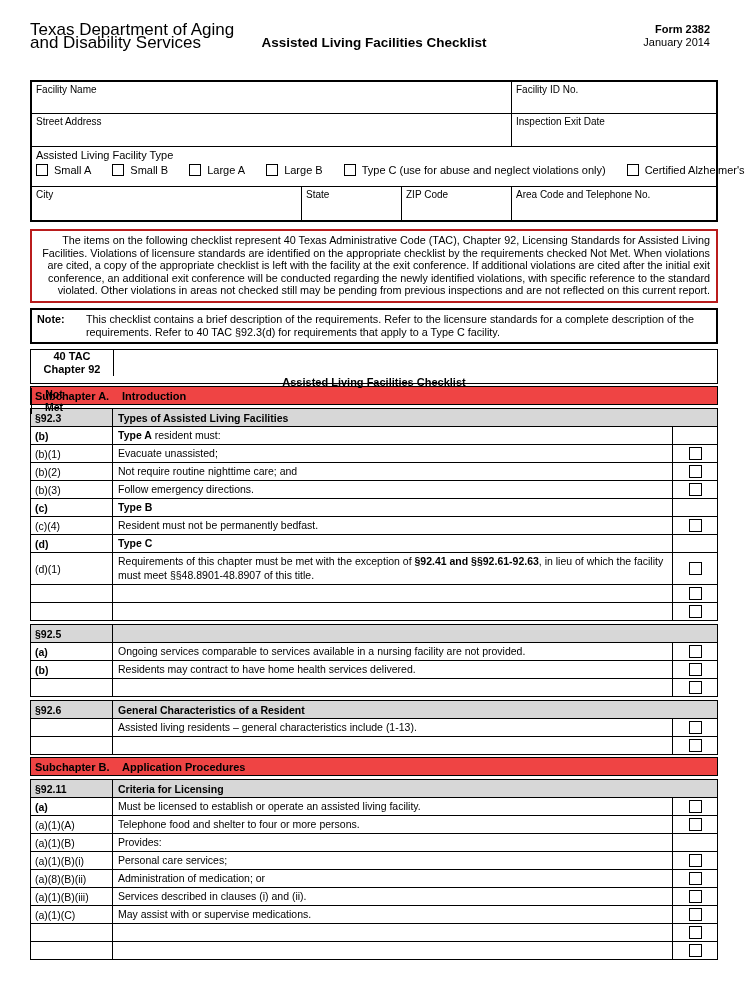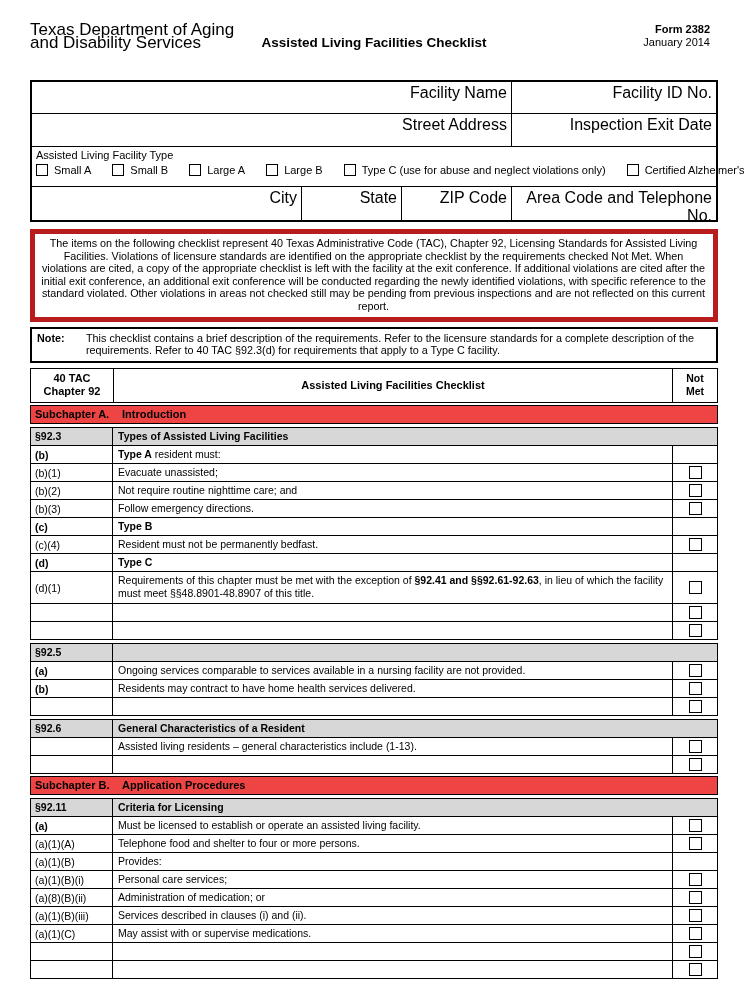--- a/index.html
+++ b/index.html
@@ -13,43 +13,43 @@
   .hdr-left{position:absolute;left:0;top:1px;font-size:17px;line-height:13px;}
   .hdr-center{position:absolute;left:0;right:0;top:13px;text-align:center;
               font-weight:bold;font-size:13.5px;}
   .hdr-right{position:absolute;right:8px;top:1px;text-align:right;font-size:11px;line-height:13px;}
   .bold{font-weight:bold;}
 
   
   .infobox{border:2px solid #000;}
   .irow{display:flex;}
   .irow + .irow{border-top:1.5px solid #000;}
-  .icell{box-sizing:border-box;padding:2px 4px;font-size:16px;text-align:right;}
+  .icell{box-sizing:border-box;padding:2px 4px;font-size:10px;}
   .icell + .icell{border-left:1.5px solid #000;}
   .r1{height:31px}.r2{height:32px}.r3{height:33px}
   .grow{flex:1;}
   .w-right{width:205px;flex:none;}
   .w-state{width:100px;flex:none;}
   .w-zip{width:110px;flex:none;}
 
   .typerow{box-sizing:border-box;height:39px;padding:2px 4px;font-size:11px;}
   .typeopts{display:flex;align-items:center;gap:21px;margin-top:3px;}
   .typeopt{display:flex;align-items:center;gap:6px;white-space:nowrap;}
   .cbs{width:12px;height:12px;border:1.5px solid #000;background:#fff;flex:none;box-sizing:border-box;}
 
   
-  .para{border:5px solid #b91c1c;margin-top:7px;padding:3px 6px 4px 5px;
-        font-size:10.8px;line-height:12.6px;text-align:center;}
+  .para{border:2px solid #b91c1c;margin-top:7px;padding:3px 6px 4px 5px;
+        font-size:10.8px;line-height:12.6px;text-align:right;}
   .notebox{border:2px solid #000;margin-top:5px;padding:3px 6px 4px 5px;display:flex;
         font-size:10.8px;line-height:12.6px;}
   .note-label{width:49px;flex:none;font-weight:bold;}
 
   
   .table{margin-top:5px;}
-  .thead{border:1.5px solid #000;display:flex;height:33px;font-weight:bold;font-size:11px;}
+  .thead{border:1.5px solid #000;display:flex;height:33px;font-weight:bold;font-size:11px;flex-direction:column;}
   .th1{width:82px;flex:none;border-right:1.5px solid #000;display:flex;flex-direction:column;
        justify-content:center;align-items:center;line-height:13px;}
   .th2{flex:1;display:flex;align-items:center;justify-content:center;}
   .th3{width:44px;flex:none;border-left:1.5px solid #000;display:flex;flex-direction:column;
        justify-content:center;align-items:center;line-height:13px;font-size:10.5px;}
 
   .subbar{border:1.5px solid #000;background:#ef4444;margin-top:2px;height:17px;
           display:flex;align-items:center;font-weight:bold;font-size:11px;}
   .subbar .sc1{width:83px;flex:none;padding-left:4px;}
   .subbar .sc2{padding-left:4px;}

